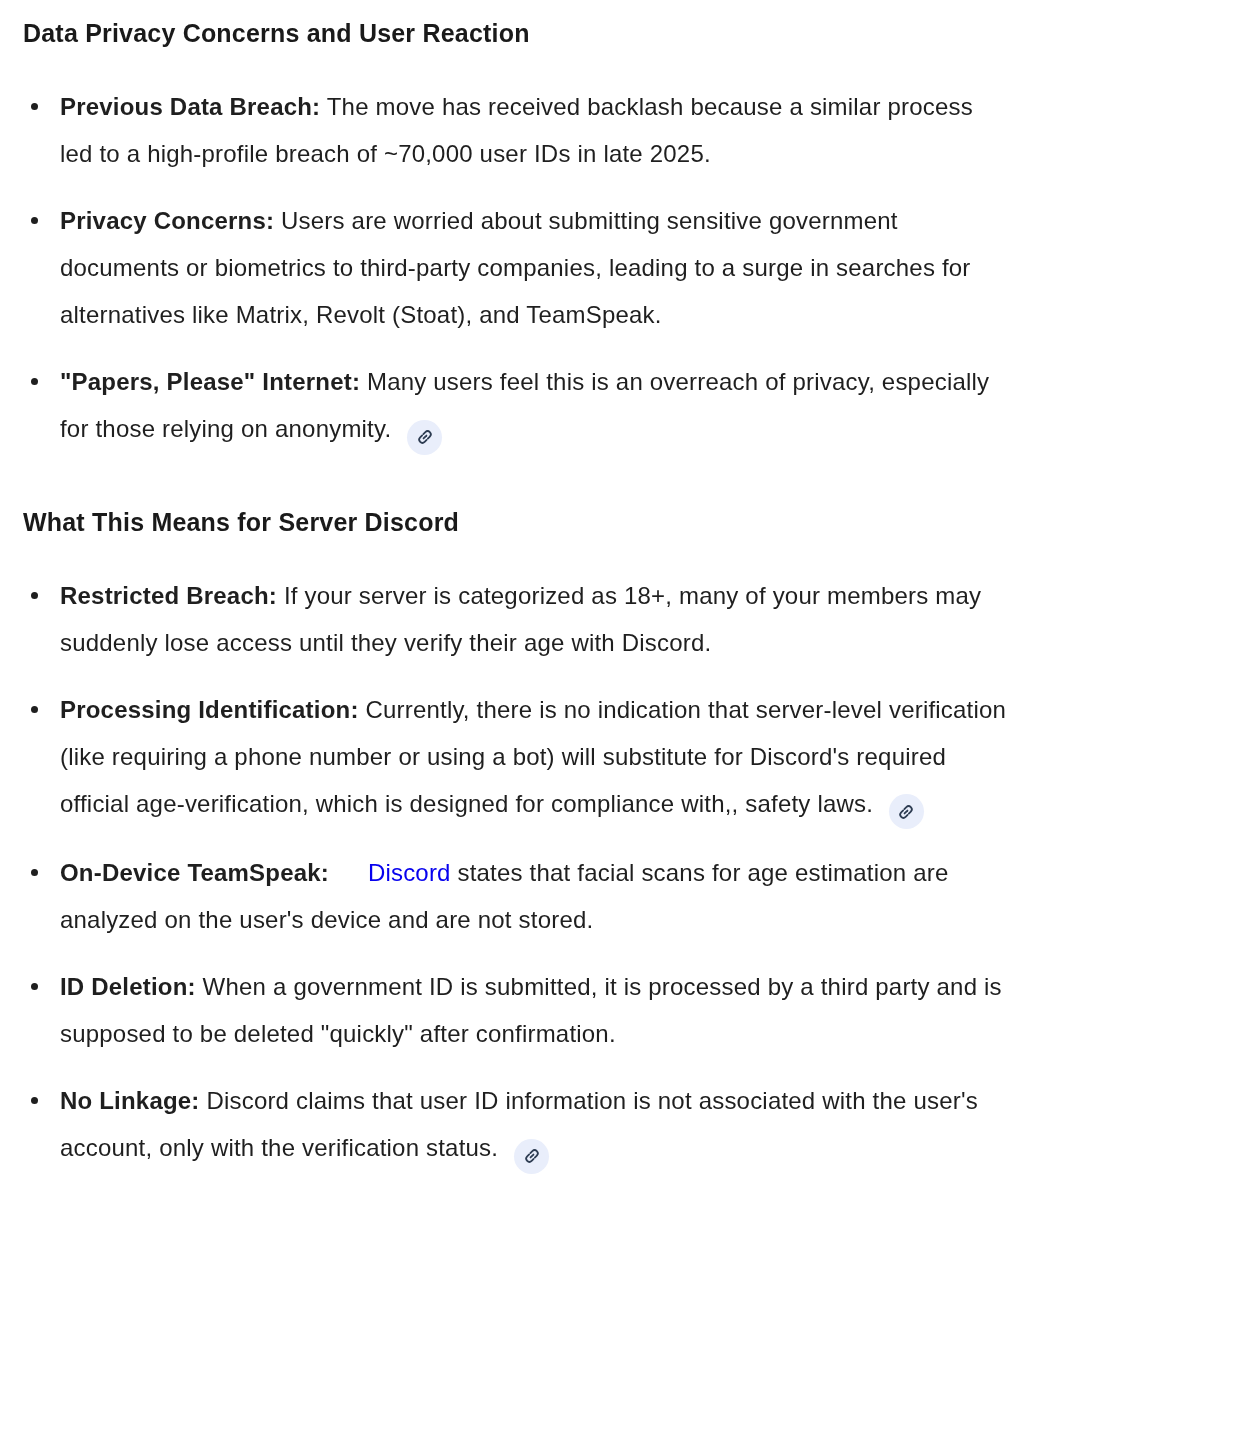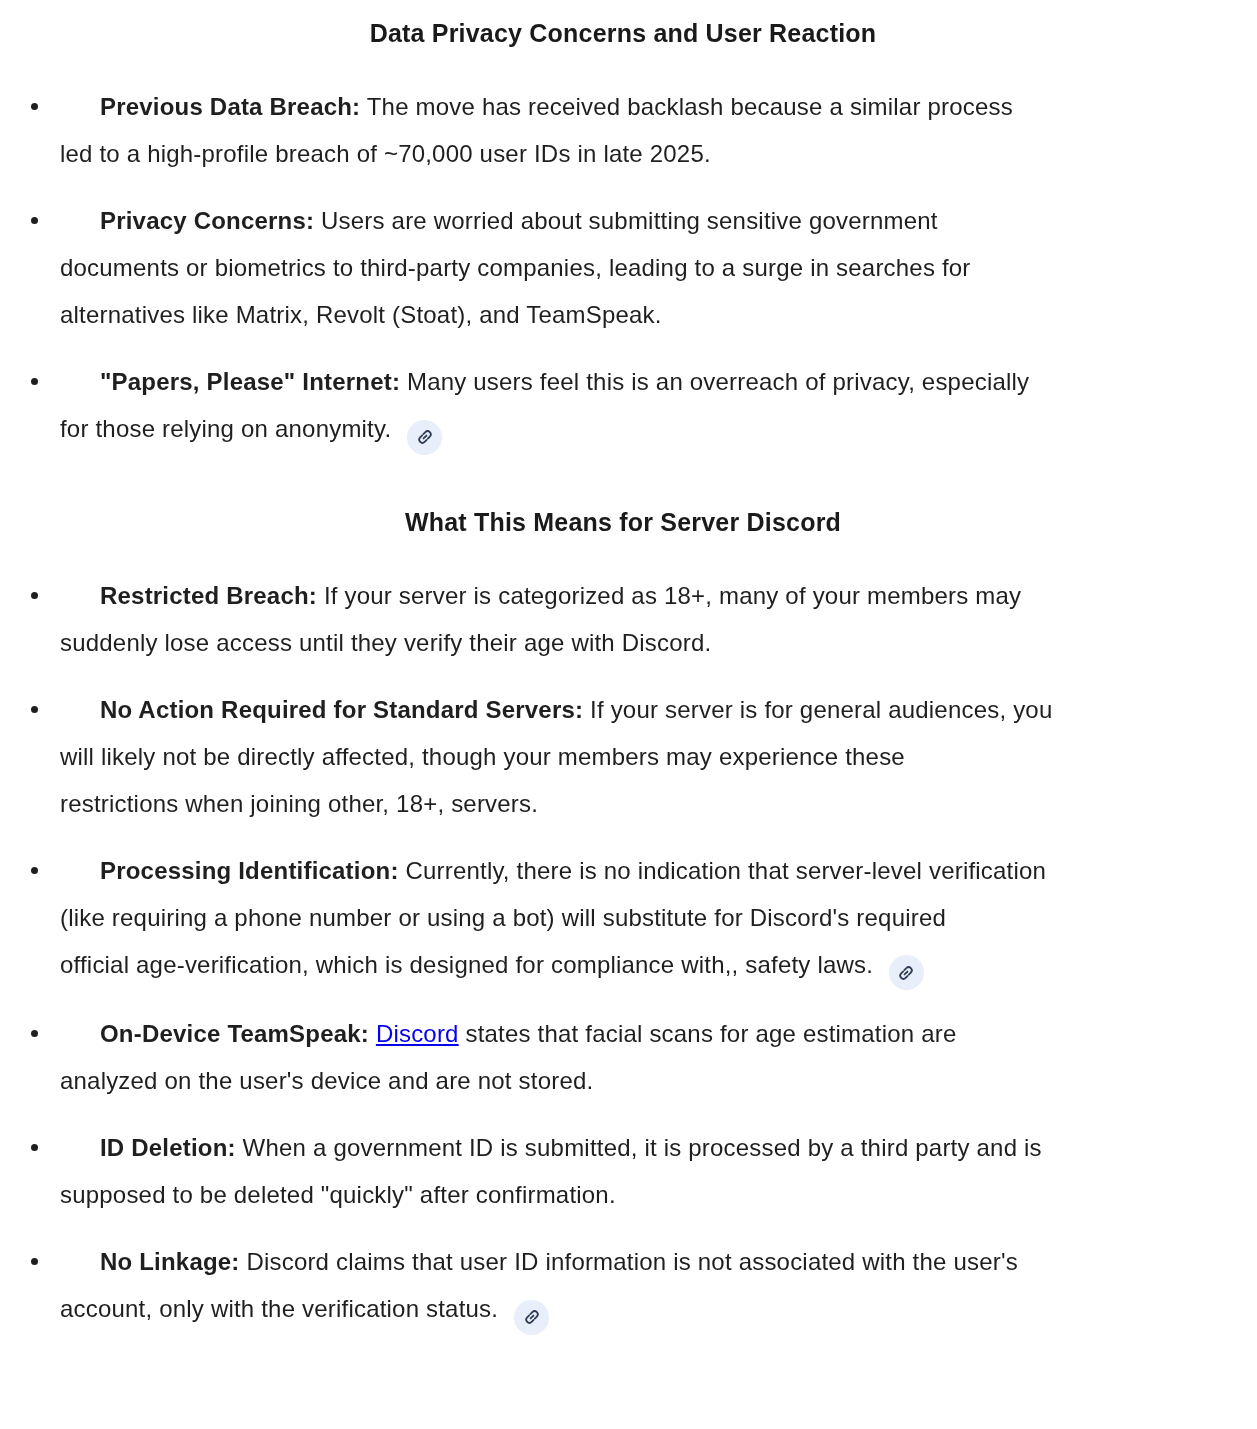--- a/index.html
+++ b/index.html
@@ -18,21 +18,20 @@
     padding: 4px 34px 30px 23px;
     box-sizing: border-box;
   }
   .section-heading {
     font-size: 25px;
     font-weight: 700;
     color: #1a1a1a;
     line-height: 47px;
     margin: 44px 0 26px 0;
     letter-spacing: 0.2px;
-    text-align: center;
   }
   section:first-child .section-heading {
     margin-top: 6px;
   }
   ul.bullet-list {
     list-style: none;
     margin: 0;
     padding: 0;
   }
   li.bullet-item {
@@ -47,25 +46,25 @@
   li.bullet-item::before {
     content: "";
     position: absolute;
     left: 8px;
     top: 20px;
     width: 7px;
     height: 7px;
     border-radius: 50%;
     background: #1f1f1f;
   }
-  .seg-bold { font-weight: 700; margin-left: 40px; }
+  .seg-bold { font-weight: 700; }
   .seg-link {
     color: #0601ee;
-    text-decoration: underline;
     cursor: pointer;
+    margin-left: 32px;
   }
   .citation-pill {
     display: inline-flex;
     align-items: center;
     justify-content: center;
     width: 35px;
     height: 35px;
     border-radius: 50%;
     background: #e9eefb;
     margin-left: 9px;
@@ -96,23 +95,20 @@
                 <path d="M13 8.2h3.4a3.8 3.8 0 0 1 0 7.6H13"></path>
               </g>
             </svg></span></li>
       </ul>
     </section>
     <section>
       <h2 class="section-heading">What This Means for Server Discord</h2>
       <ul class="bullet-list">
         <li class="bullet-item"><span class="seg-bold">Restricted Breach:</span><span> If your server is categorized as 18+, many of your members may
 suddenly lose access until they verify their age with Discord.</span></li>
-        <li class="bullet-item"><span class="seg-bold">No Action Required for Standard Servers:</span><span> If your server is for general audiences, you
-will likely not be directly affected, though your members may experience these
-restrictions when joining other, 18+, servers.</span></li>
         <li class="bullet-item"><span class="seg-bold">Processing Identification:</span><span> Currently, there is no indication that server-level verification
 (like requiring a phone number or using a bot) will substitute for Discord's required
 official age-verification, which is designed for compliance with,, safety laws. </span><span class="citation-pill" style="background: rgb(233, 238, 251);"><svg width="20" height="20" viewBox="0 0 24 24" fill="none">
               <g transform="rotate(-45 12 12)" stroke="#2d3c52" stroke-width="2.1" stroke-linecap="round">
                 <path d="M9.5 12h5"></path>
                 <path d="M11 8.2H7.6a3.8 3.8 0 0 0 0 7.6H11"></path>
                 <path d="M13 8.2h3.4a3.8 3.8 0 0 1 0 7.6H13"></path>
               </g>
             </svg></span></li>
       </ul>

